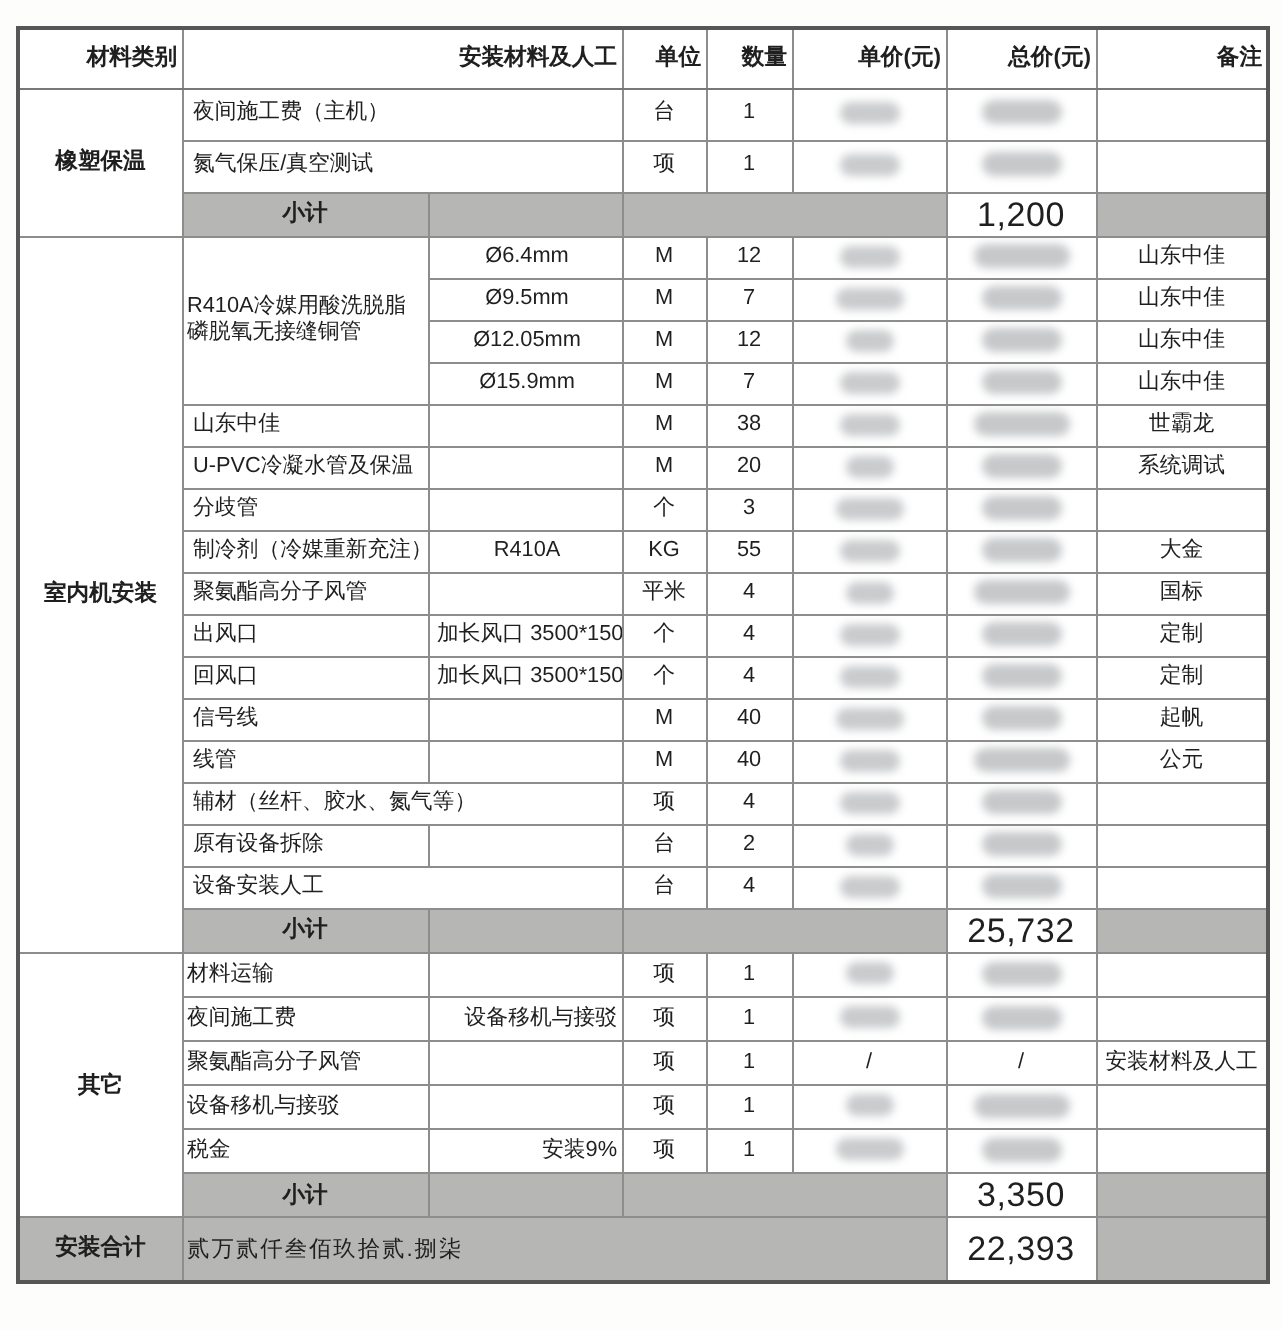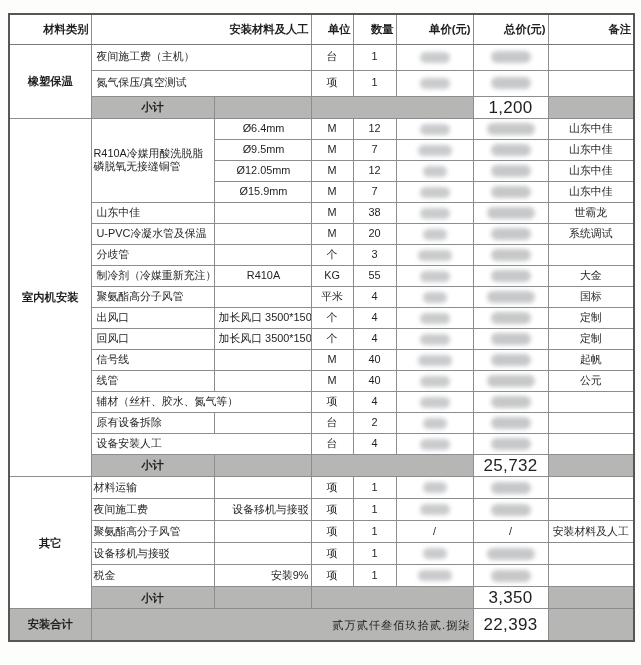--- a/index.html
+++ b/index.html
@@ -32,21 +32,21 @@
   .cat-cell{font-weight:bold;text-align:center;font-size:11.3px;}
   .name-cell{text-align:left;padding-left:5px;white-space:nowrap;}
   .name-cell.wrap{white-space:normal;padding-left:2px;padding-right:2px;}
   .name-cell.center{text-align:left;padding-left:2px;}
   .spec-cell{text-align:center;padding-left:4px;white-space:nowrap;}
   .spec-cell.center{text-align:right;padding-left:2px;}
   .unit-cell,.qty-cell,.price-cell,.total-cell,.note-cell{text-align:center;}
   .band{background:#b6b7b5;}
   .subtotal-label{font-weight:bold;text-align:center;font-size:11.3px;}
   .total-val{text-align:center;background:#fff;font-size:17px;letter-spacing:.3px;}
-  .amount-cn{text-align:right;font-size:11.2px;letter-spacing:1px;}
+  .amount-cn{text-align:left;font-size:11.2px;letter-spacing:1px;}
   .blob{
     display:inline-block;width:30px;height:11px;border-radius:6px;
     background:#c9cbcd;filter:blur(2.2px);vertical-align:middle;
   }
   .total-cell .blob{width:40px;height:12px;background:#c6c8ca;}
   
   tr:nth-child(3n) .price-cell .blob{width:24px;}
   tr:nth-child(4n) .total-cell .blob{width:48px;}
   tr:nth-child(5n) .price-cell .blob{width:34px;}
 </style>

